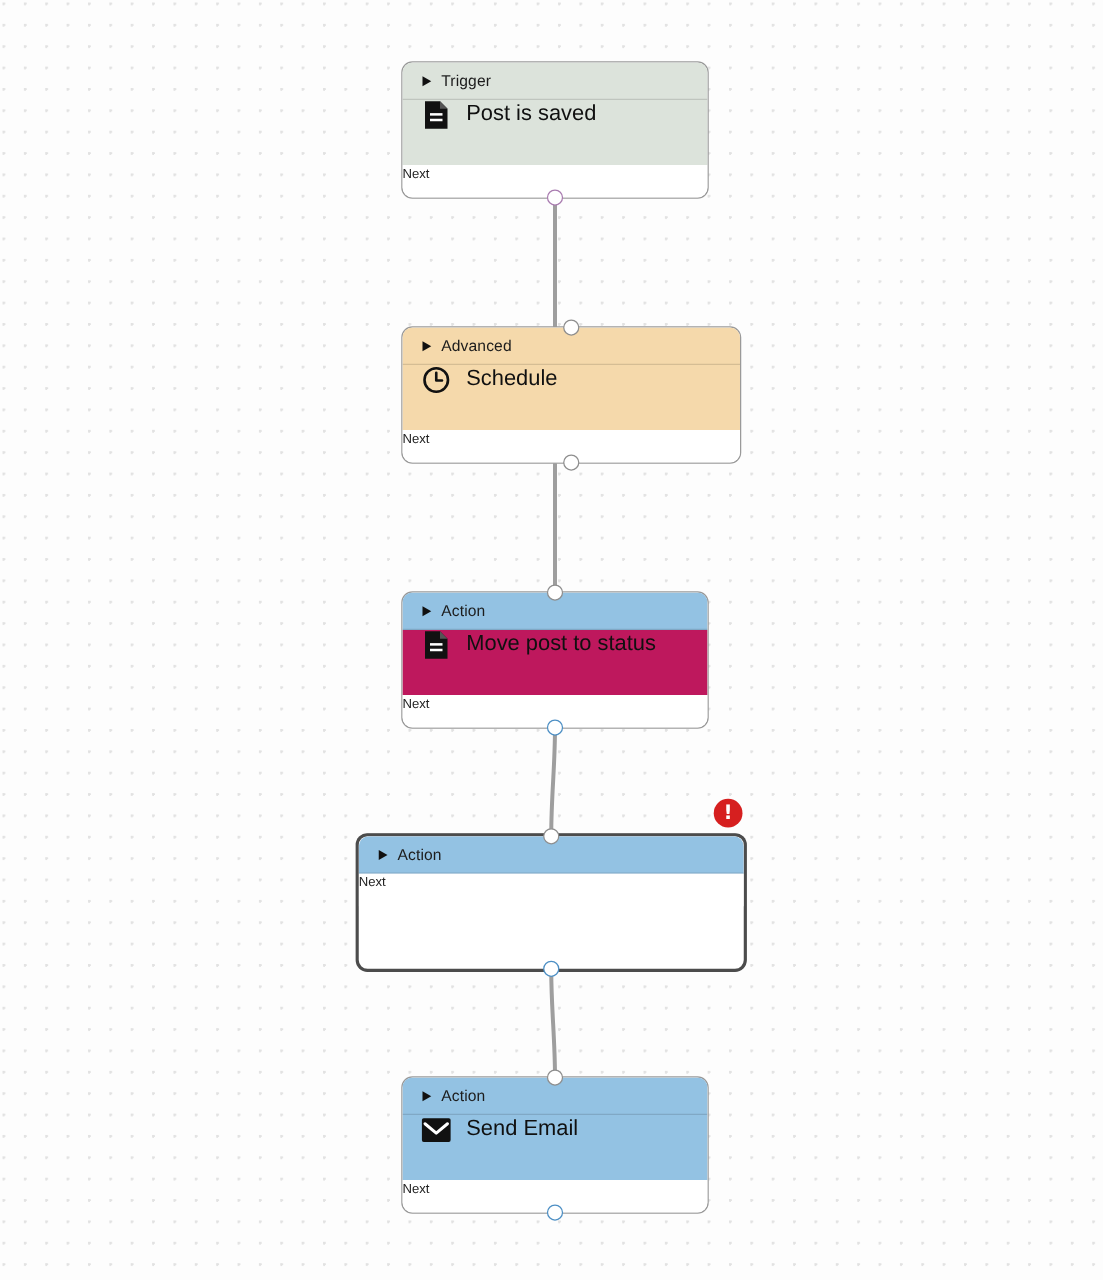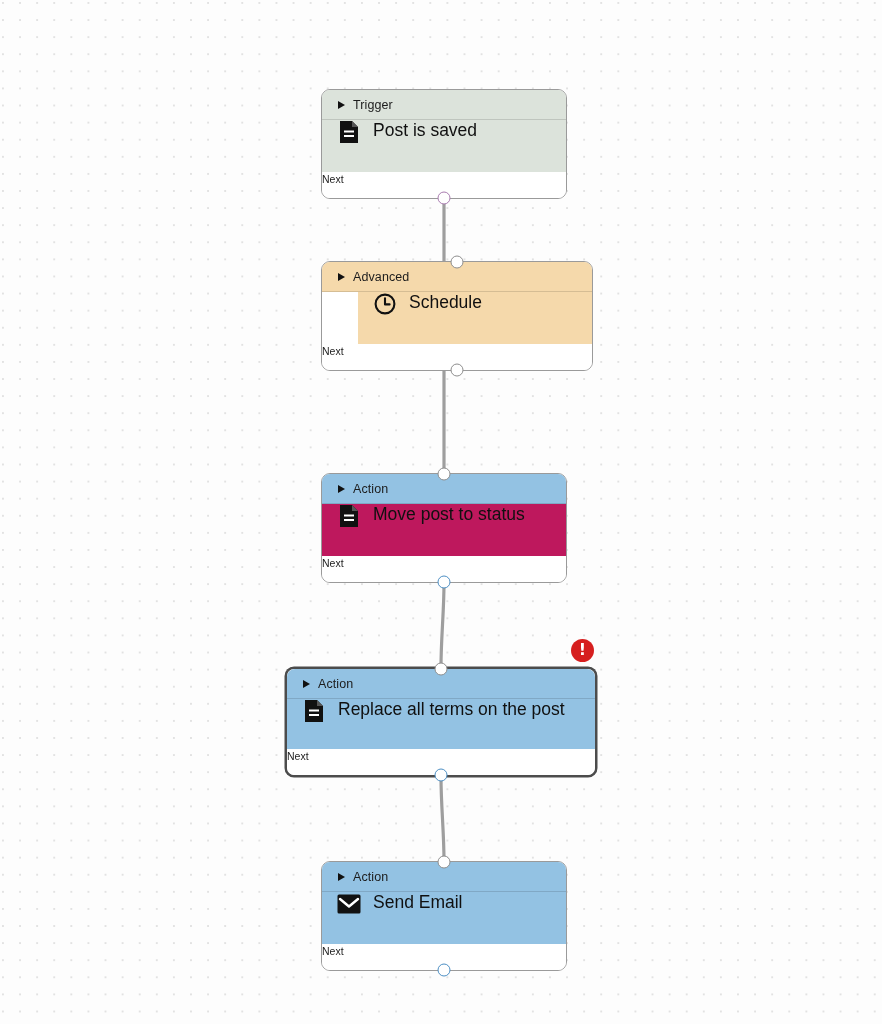--- a/index.html
+++ b/index.html
@@ -159,21 +159,21 @@
 <div id="canvas">
 
   <svg id="edges" width="882" height="1024" viewBox="0 0 882 1024">
     <path d="M 444 159 C 444 190 444 230 444 261" fill="none" stroke="#9e9e9e" stroke-width="3.2" stroke-linecap="round"></path>
     <path d="M 444 371 C 444 402 444 442 444 473" fill="none" stroke="#9e9e9e" stroke-width="3.2" stroke-linecap="round"></path>
     <path d="M 444 583 C 444 612 441 638 441 667" fill="none" stroke="#9e9e9e" stroke-width="3.2" stroke-linecap="round"></path>
     <path d="M 441 777 C 441 806 444 832 444 861" fill="none" stroke="#9e9e9e" stroke-width="3.2" stroke-linecap="round"></path>
   </svg>
 
   <div id="nodes-layer">
-      <div class="node" style="left: 321px; top: 49px; width: 246px; height: 110px; border-color: rgb(154, 154, 154); margin-top: 40px;">
+      <div class="node" style="left: 321px; top: 49px; width: 246px; height: 110px; border-color: rgb(154, 154, 154);">
         <div class="node-inner">
           <div class="node-header" style="background: rgb(220, 227, 219);">
             <span class="caret"></span>
             <span>Trigger</span>
           </div>
           <div class="node-body" style="background: rgb(220, 227, 219);">
             <span class="node-icon">
               <svg width="22" height="24" viewBox="0 0 22 24">
                 <path d="M2 1 h12 l6 6 v16 H2 Z" fill="#111111"></path>
                 <path d="M14 1 l6 6 h-6 Z" fill="#555555"></path>
@@ -188,21 +188,21 @@
           </div>
         </div>
         <div class="port port-out" style="border: 1.8px solid rgb(169, 124, 176);"></div>
       </div>
       <div class="node" style="left: 321px; top: 261px; width: 272px; height: 110px; border-color: rgb(154, 154, 154);">
         <div class="node-inner">
           <div class="node-header" style="background: rgb(245, 217, 171);">
             <span class="caret"></span>
             <span>Advanced</span>
           </div>
-          <div class="node-body" style="background: rgb(245, 217, 171); margin-left: 36px;">
+          <div class="node-body" style="background: rgb(245, 217, 171);">
             <span class="node-icon">
               <svg width="24" height="24" viewBox="0 0 24 24">
                 <circle cx="12" cy="12" r="9.4" fill="none" stroke="#111111" stroke-width="2.1"></circle>
                 <path d="M12 6.2 V12.4 H16.6" fill="none" stroke="#111111" stroke-width="2.1" stroke-linecap="round" stroke-linejoin="round"></path>
               </svg>
             </span>
             <span class="node-title">Schedule</span>
           </div>
           <div class="node-footer">
             <span>Next</span>
@@ -234,31 +234,20 @@
         </div>
         <div class="port port-in"></div>
         <div class="port port-out" style="border: 1.8px solid rgb(77, 143, 196);"></div>
       </div>
       <div class="node selected" style="left: 285px; top: 667px; width: 312px; height: 110px;">
         <div class="node-inner">
           <div class="node-header" style="background: rgb(147, 194, 227);">
             <span class="caret"></span>
             <span>Action</span>
           </div>
-          <div class="node-body" style="background: rgb(147, 194, 227);">
-            <span class="node-icon">
-              <svg width="22" height="24" viewBox="0 0 22 24">
-                <path d="M2 1 h12 l6 6 v16 H2 Z" fill="#111111"></path>
-                <path d="M14 1 l6 6 h-6 Z" fill="#555555"></path>
-                <rect x="6" y="10.5" width="10" height="2" fill="#ffffff"></rect>
-                <rect x="6" y="15" width="10" height="2" fill="#ffffff"></rect>
-              </svg>
-            </span>
-            <span class="node-title">Replace all terms on the post</span>
-          </div>
           <div class="node-footer">
             <span>Next</span>
           </div>
         </div>
         <div class="port port-in"></div>
         <div class="port port-out" style="border: 1.8px solid rgb(77, 143, 196);"></div>
       </div>
       <div class="node" style="left: 321px; top: 861px; width: 246px; height: 110px; border-color: rgb(154, 154, 154);">
         <div class="node-inner">
           <div class="node-header" style="background: rgb(147, 194, 227);">

